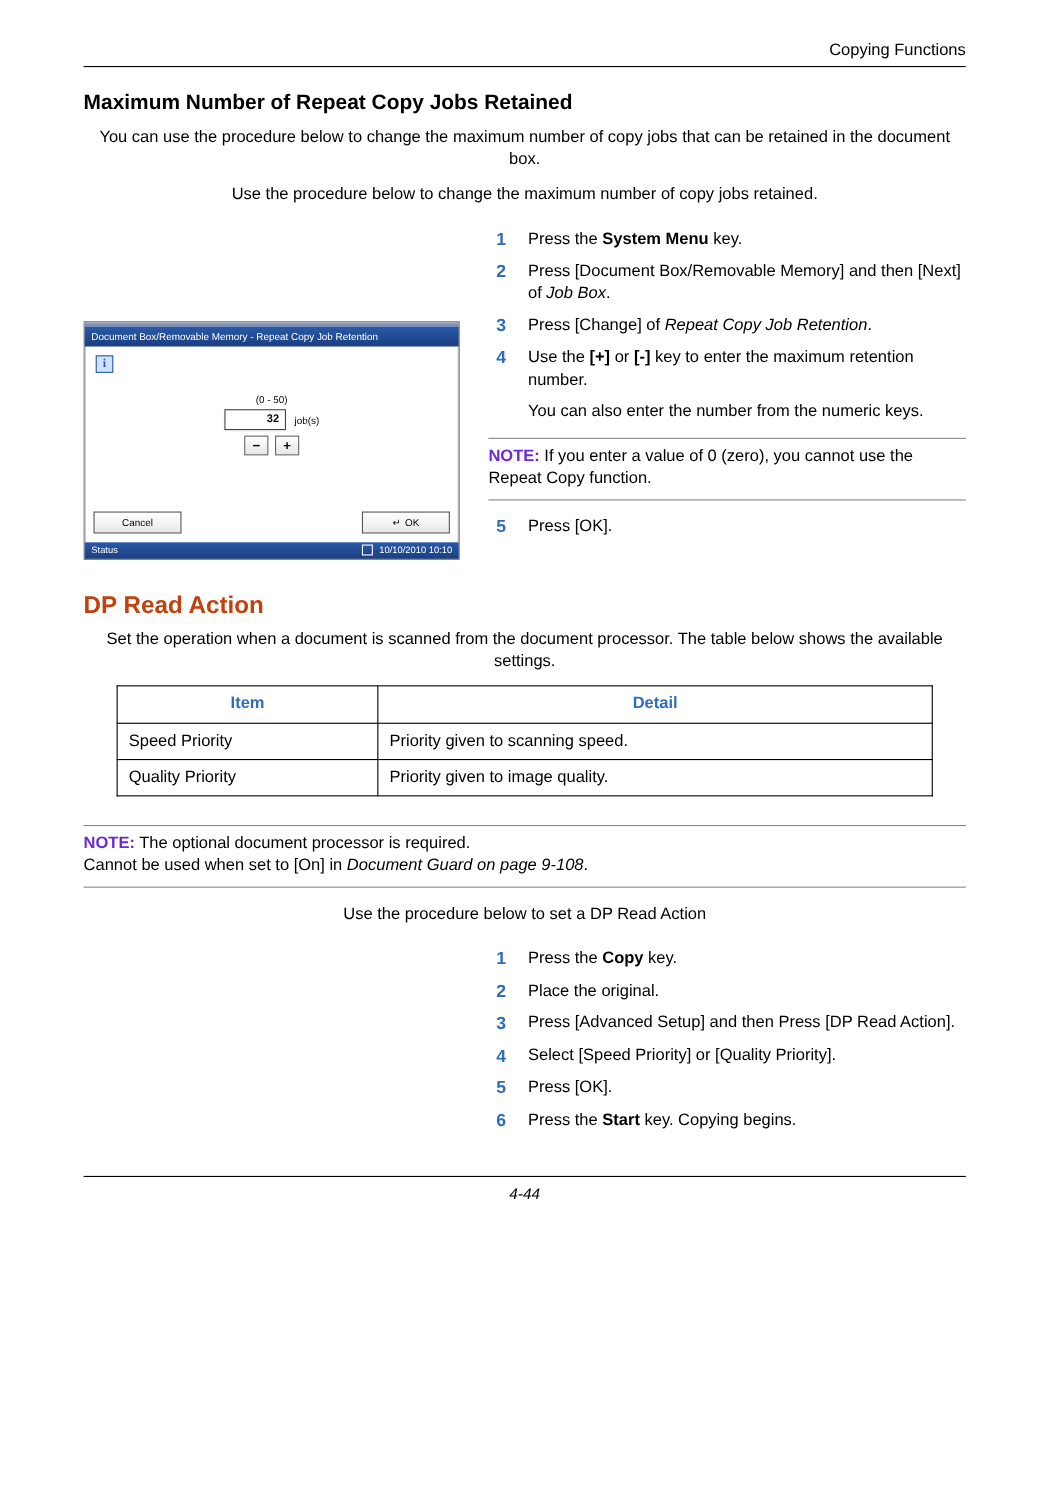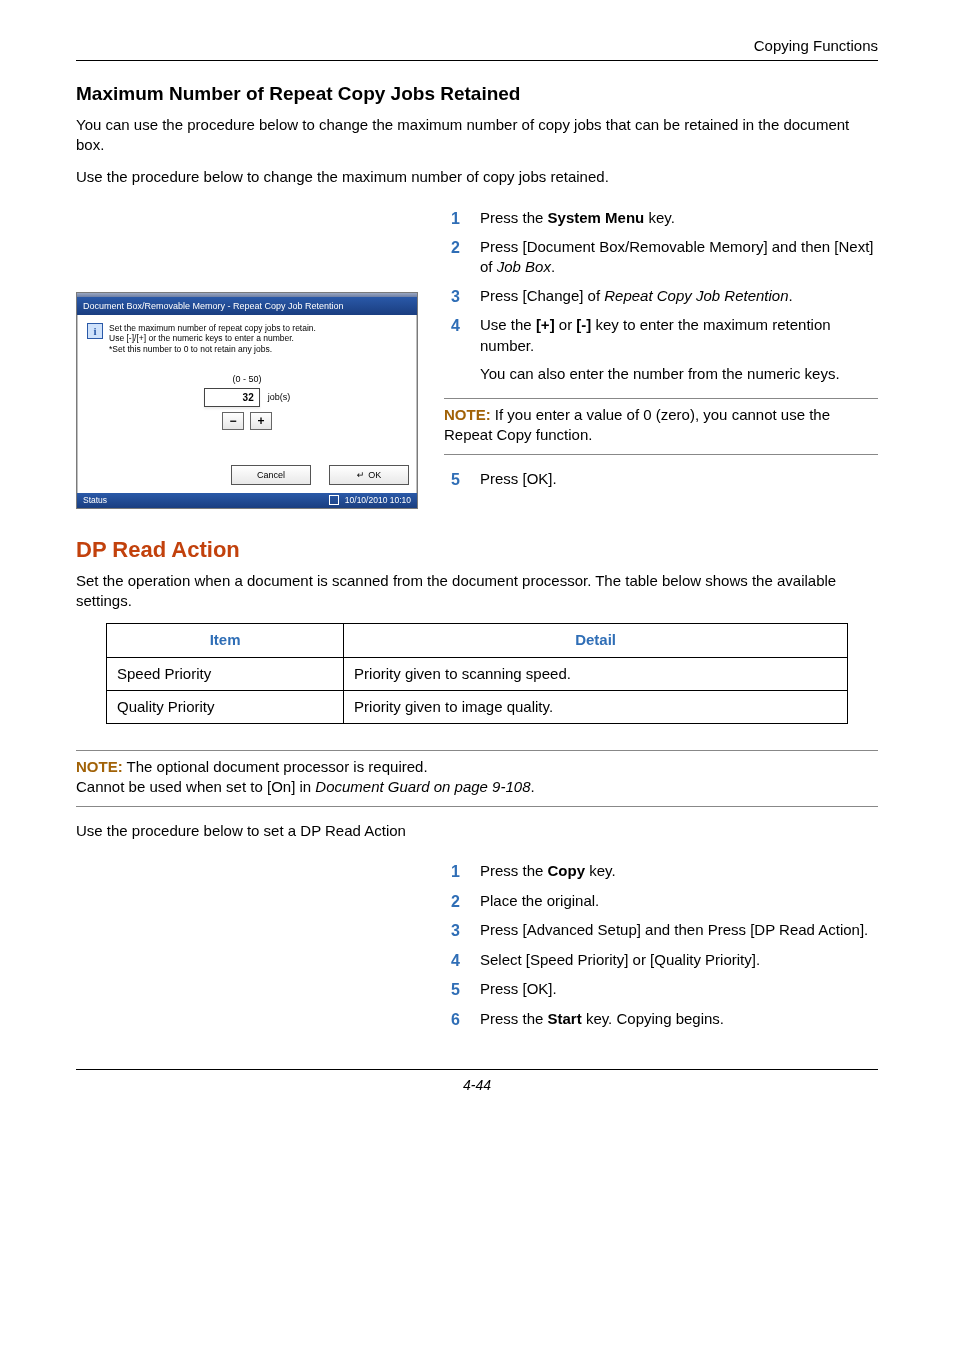--- a/index.html
+++ b/index.html
@@ -25,21 +25,21 @@
     border: none;
     border-top: 1.5px solid #000;
     margin: 0 0 20px 0;
   }
   hr.bot-rule { margin: 30px 0 6px 0; }
   h2.section {
     font-size: 19px;
     font-weight: bold;
     margin: 14px 0 8px 0;
   }
-  p.body { margin: 6px 0 12px 0; }
+  p.body { margin: 6px 0 12px 0; text-align: center; }
   h2.blue-section {
     color: #c2410c;
     font-size: 22px;
     font-weight: bold;
     margin: 26px 0 6px 0;
   }
   .two-col {
     display: flex;
     align-items: flex-start;
     gap: 18px;
@@ -54,21 +54,21 @@
   .step .txt { flex: 1; }
   .step .txt .sub { margin-top: 8px; display: block; }
 
   
   .note-box {
     border-top: 1.5px solid #888;
     border-bottom: 1.5px solid #888;
     padding: 6px 0 8px 0;
     margin: 14px 0;
   }
-  .note-label { color: #a16207; font-weight: bold; }
+  .note-label { color: #6d28d9; font-weight: bold; }
 
   
   table.settings {
     width: 100%;
     border-collapse: collapse;
     margin: 10px 0 26px 0;
   }
   table.settings th, table.settings td {
     border: 1.5px solid #000;
     padding: 6px 10px;
@@ -149,22 +149,22 @@
     border: 1px solid #666;
     background: linear-gradient(#fff, #e6e6e6);
     font-weight: bold;
     font-size: 12px;
     line-height: 12px;
     padding: 0;
     cursor: pointer;
   }
   .dlg-footer {
     display: flex;
-    justify-content: flex-end;
-    gap: 18px;
+    justify-content: space-between;
+    gap: 2px;
     padding: 6px 8px 8px 8px;
   }
   .dlg-btn {
     min-width: 62px;
     height: 18px;
     border: 1px solid #555;
     background: linear-gradient(#fff, #e8e8e8);
     font-size: 9px;
     padding: 0 8px;
     cursor: pointer;
@@ -205,25 +205,20 @@
 
   <div class="two-col">
     <div class="left-col">
 
       <div class="dlg-wrap">
         <div class="dlg-tab"></div>
         <div class="dlg-title">Document Box/Removable Memory - Repeat Copy Job Retention</div>
         <div class="dlg-body">
           <div class="dlg-info">
             <div class="icon">i</div>
-            <div class="itxt">
-              <span>Set the maximum number of repeat copy jobs to retain.</span><br>
-              <span>Use [-]/[+] or the numeric keys to enter a number.</span><br>
-              <span>*Set this number to 0 to not retain any jobs.</span>
-            </div>
           </div>
           <div class="dlg-center">
             <div class="dlg-range">(0 - 50)</div>
             <div class="dlg-val-row">
               <div class="dlg-val">32</div>
               <div class="dlg-unit">job(s)</div>
             </div>
             <div class="dlg-pm">
               <button>−</button>
               <button>+</button>

